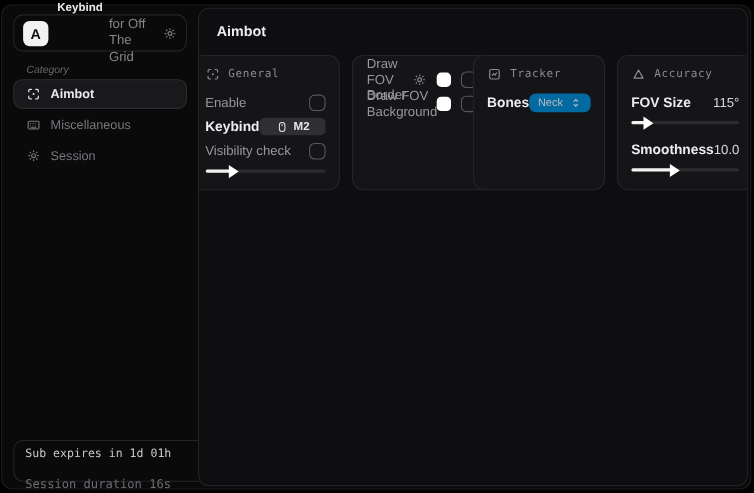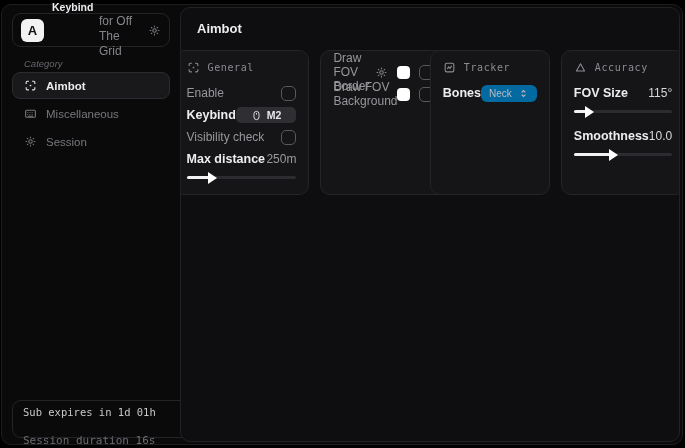--- a/index.html
+++ b/index.html
@@ -184,24 +184,20 @@
               </span>
               <span>M2</span>
             </span>
           </div>
 
           <div class="row">
             <span class="lbl-dim">Visibility check</span>
             <span class="checkbox"></span>
           </div>
 
-          <div class="row">
-            <span class="lbl-strong">Max distance</span>
-            <span class="val-dim">250m</span>
-          </div>
           <div class="slider">
             <span class="fill" style="width: 21%;"></span>
             <span class="thumb" style="left: 21%;"></span>
           </div>
         </div>
 
         <div class="card">
 
           <div class="row">
             <span class="lbl-dim">Draw FOV Border</span>

